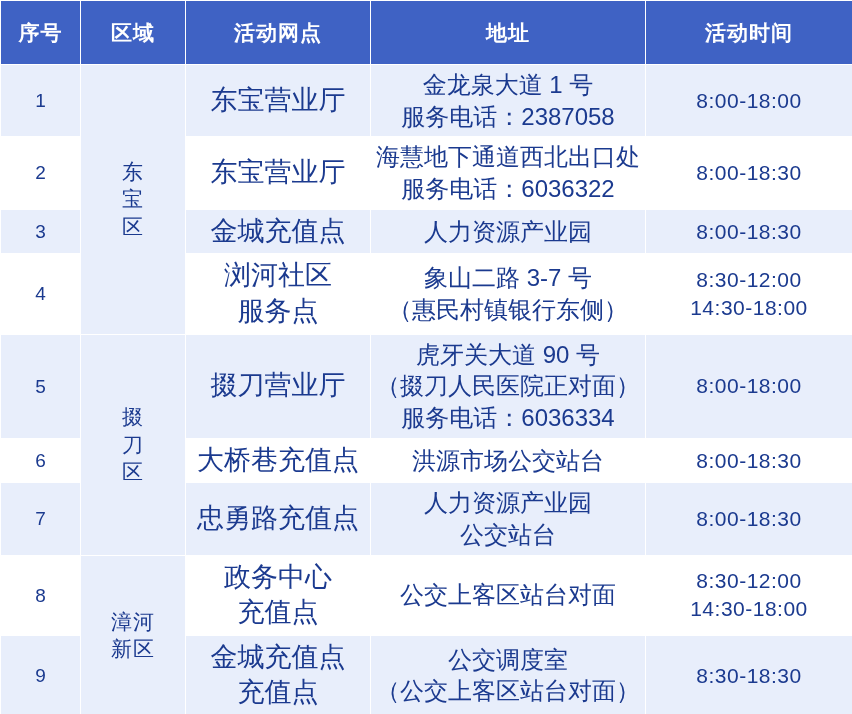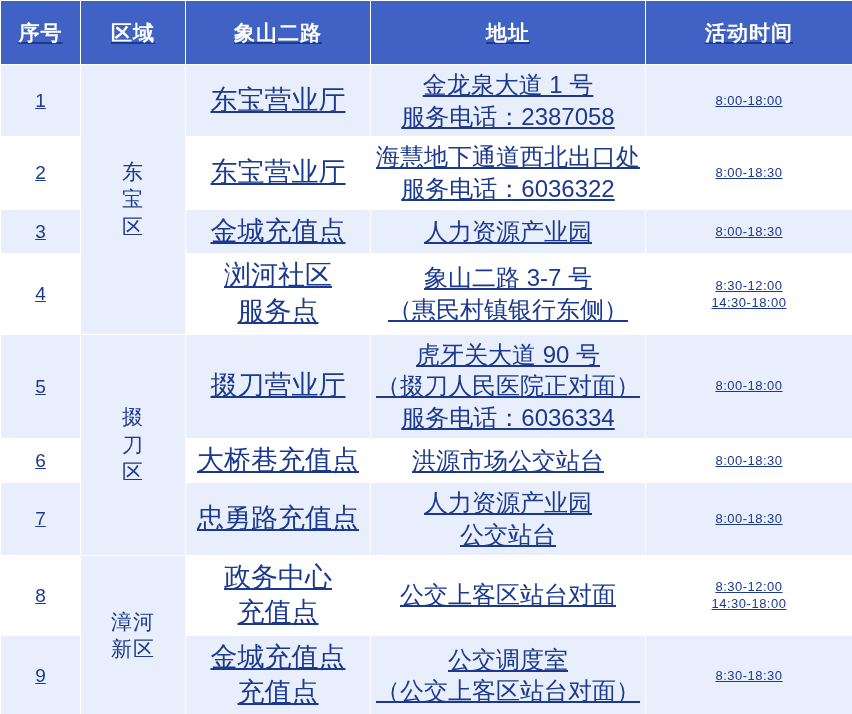--- a/index.html
+++ b/index.html
@@ -10,21 +10,20 @@
   body {
     width: 852px;
     height: 714px;
     font-family: "Liberation Sans", sans-serif;
     color: #1b3a8f;
   }
   #table-wrap {
     width: 852px;
     height: 616px;
     box-sizing: border-box;
-    text-decoration: underline;
   }
   table.venue-table {
     width: 852px;
     border-collapse: collapse;
     table-layout: fixed;
   }
   table.venue-table th,
   table.venue-table td {
     border: 1px solid #ffffff;
     text-align: center;
@@ -58,21 +57,21 @@
     font-weight: normal;
     letter-spacing: 1px;
   }
   td.area-cell {
     background: #e8eefb !important;
   }
   td.col-site, td.col-addr, td.col-time {
     white-space: pre-line;
   }
   td.col-time {
-    font-size: 13px;
+    font-size: 21px;
     letter-spacing: 0.5px;
   }
   td.col-addr {
     font-size: 24px;
   }
   .area-vertical {
     display: inline-block;
     line-height: 1.3;
   }
   col.c-index { width: 80px; }
@@ -90,21 +89,21 @@
       <col class="c-index">
       <col class="c-area">
       <col class="c-site">
       <col class="c-addr">
       <col class="c-time">
     </colgroup>
     <thead>
       <tr>
         <th>序号</th>
         <th>区域</th>
-        <th>象山二路</th>
+        <th>活动网点</th>
         <th>地址</th>
         <th>活动时间</th>
       </tr>
     </thead>
     <tbody>
       <tr class="row-odd">
         <td class="col-index">1</td>
         <td class="col-area area-cell" rowspan="4"><span class="area-vertical" style="white-space: pre-line;">东
 宝
 区</span></td>

